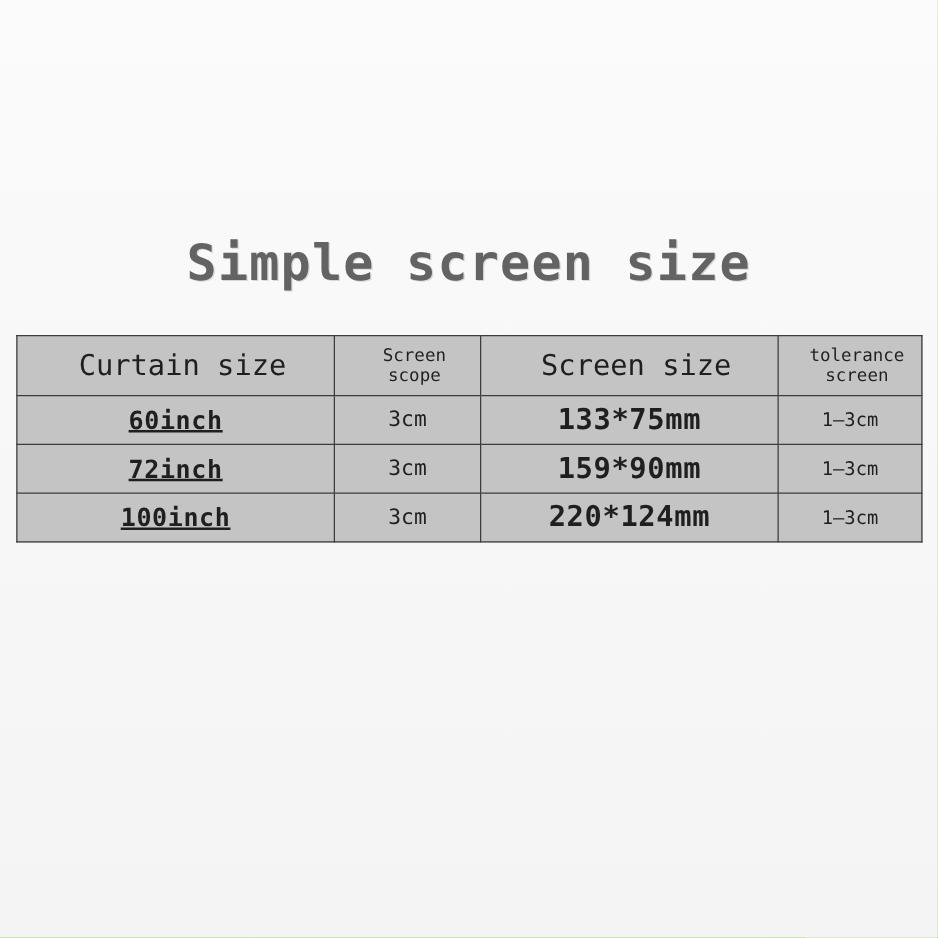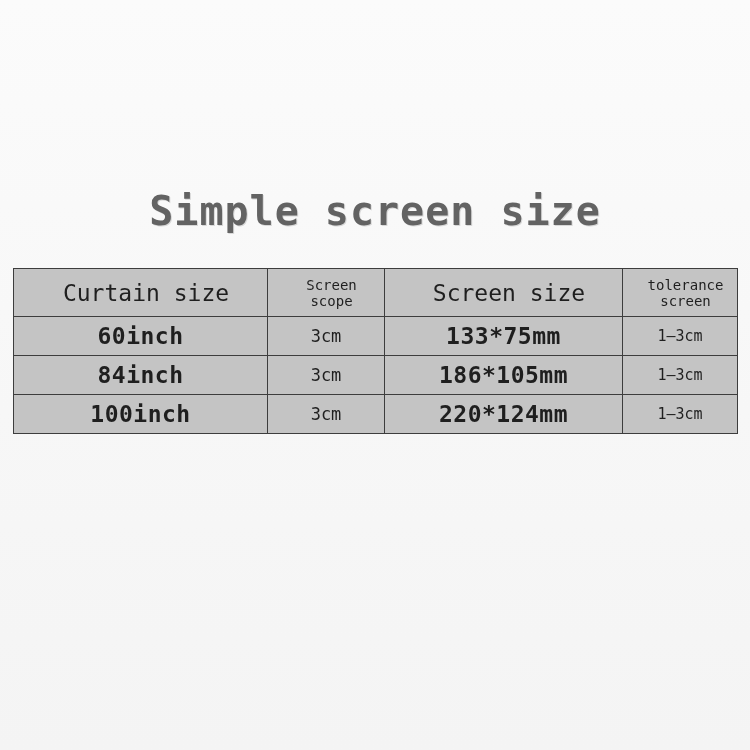--- a/index.html
+++ b/index.html
@@ -88,23 +88,24 @@
     font-size: 14px;
     line-height: 16px;
   }
   th.h-small .l2 { display: block; }
 
   tbody td {
     height: 36px;
     font-family: "DejaVu Sans Mono", monospace;
   }
   td.c-curtain {
-    font-size: 23px;
+    font-size: 20px;
     font-weight: bold;
     letter-spacing: 0.5px;
+    text-decoration: underline;
   }
   td.c-border {
     font-size: 17px;
   }
   td.c-screen {
     font-size: 23px;
     font-weight: bold;
     letter-spacing: 0.5px;
   }
   td.c-tol {
@@ -142,23 +143,23 @@
         </tr>
       </thead>
       <tbody>
         <tr>
           <td class="c-curtain">60inch</td>
           <td class="c-border">3cm</td>
           <td class="c-screen">133*75mm</td>
           <td class="c-tol">1–3cm</td>
         </tr>
         <tr>
-          <td class="c-curtain">84inch</td>
+          <td class="c-curtain">72inch</td>
           <td class="c-border">3cm</td>
-          <td class="c-screen">186*105mm</td>
+          <td class="c-screen">159*90mm</td>
           <td class="c-tol">1–3cm</td>
         </tr>
         <tr>
           <td class="c-curtain">100inch</td>
           <td class="c-border">3cm</td>
           <td class="c-screen">220*124mm</td>
           <td class="c-tol">1–3cm</td>
         </tr>
       </tbody>
     </table>

